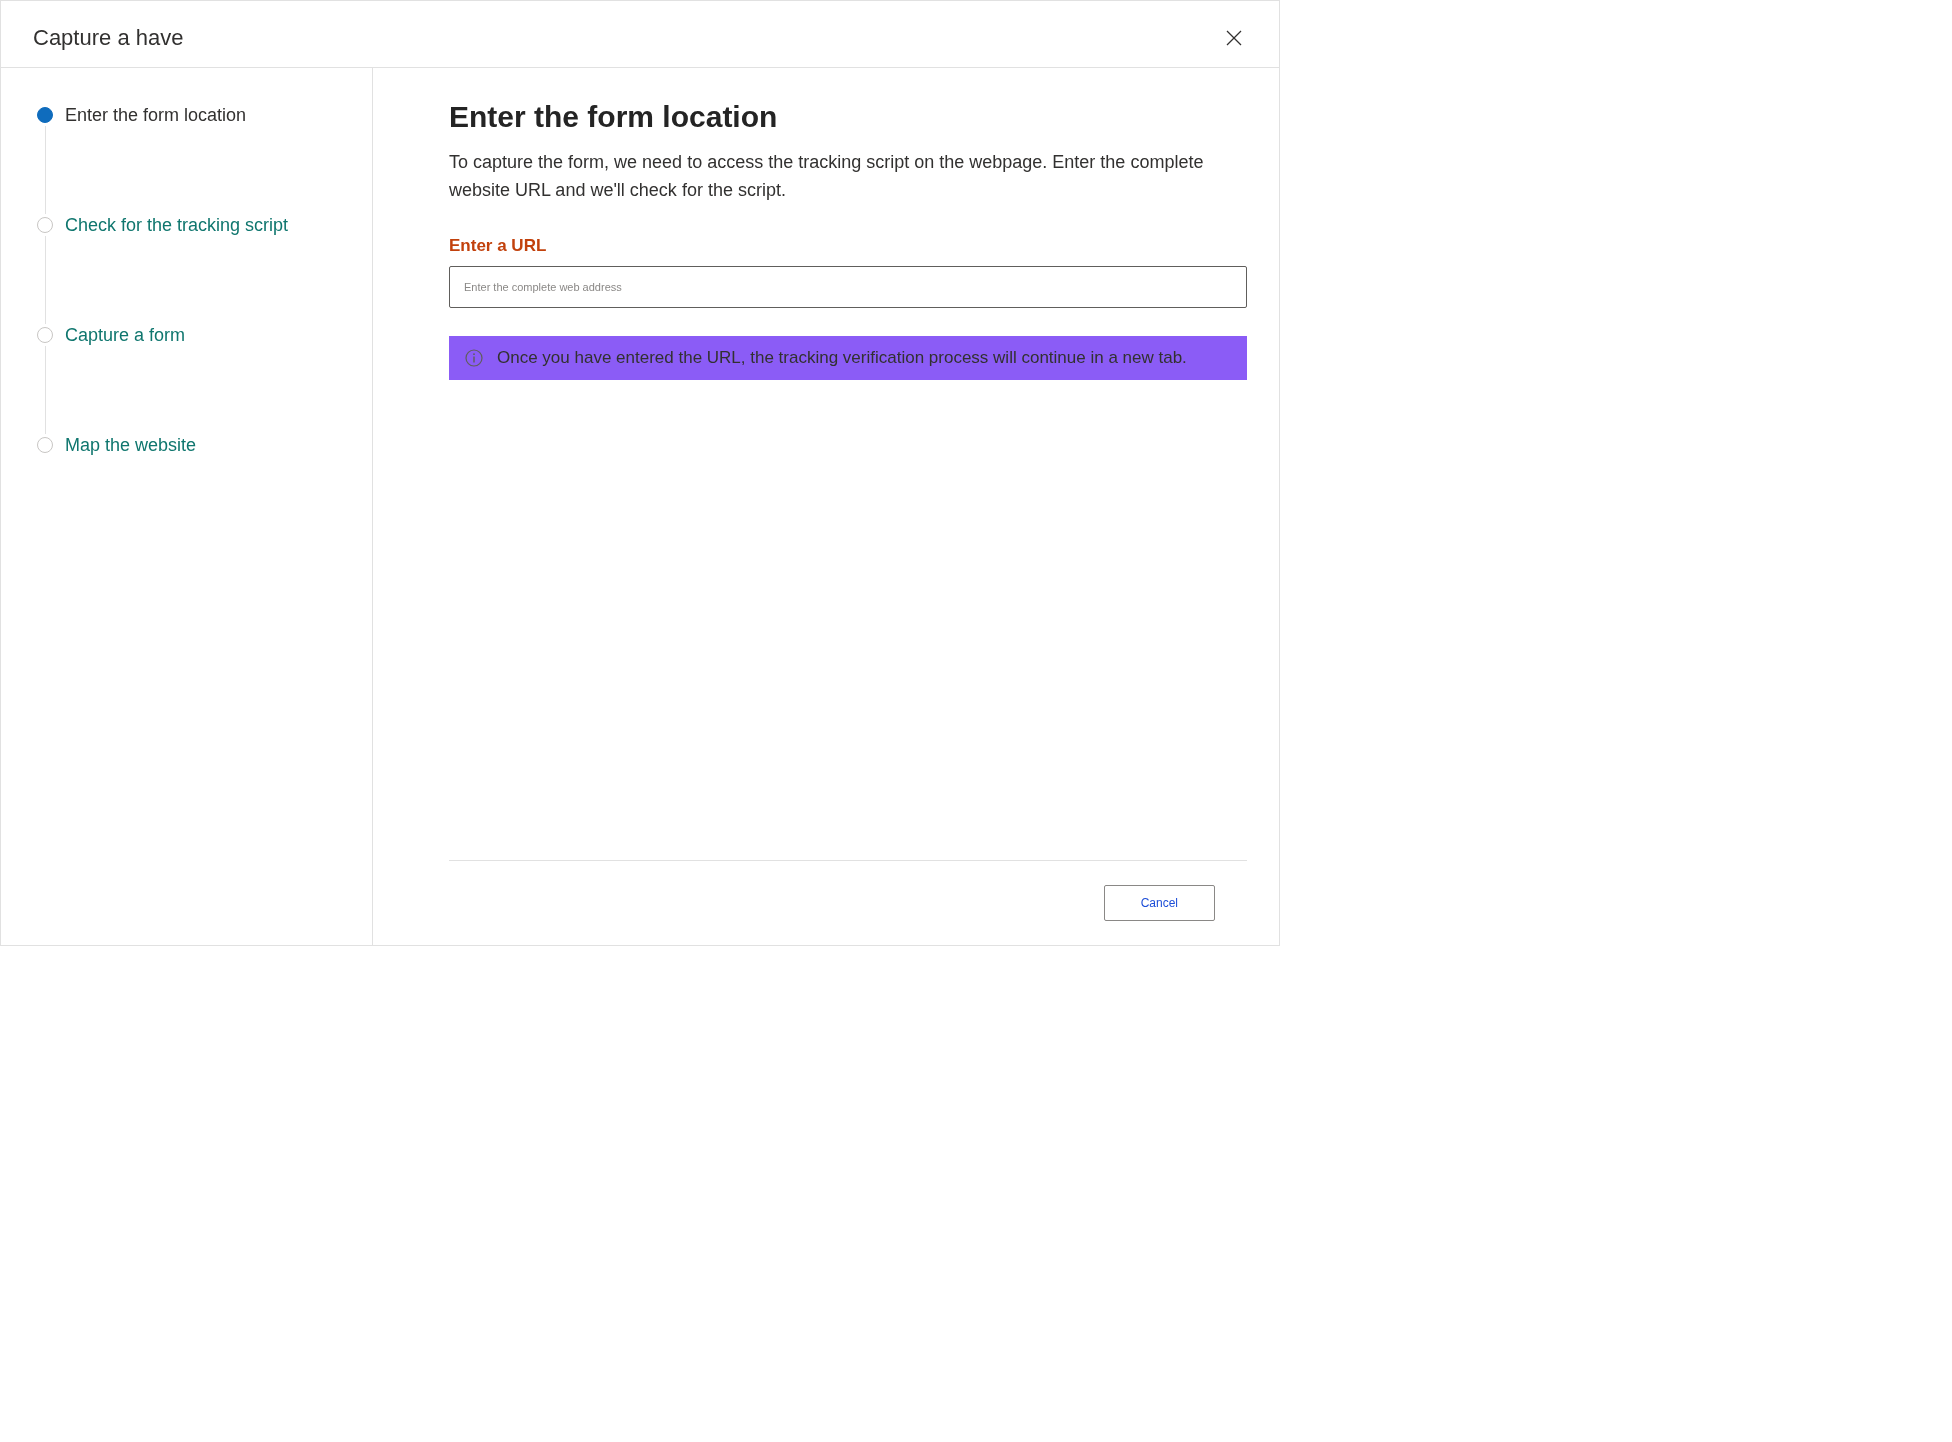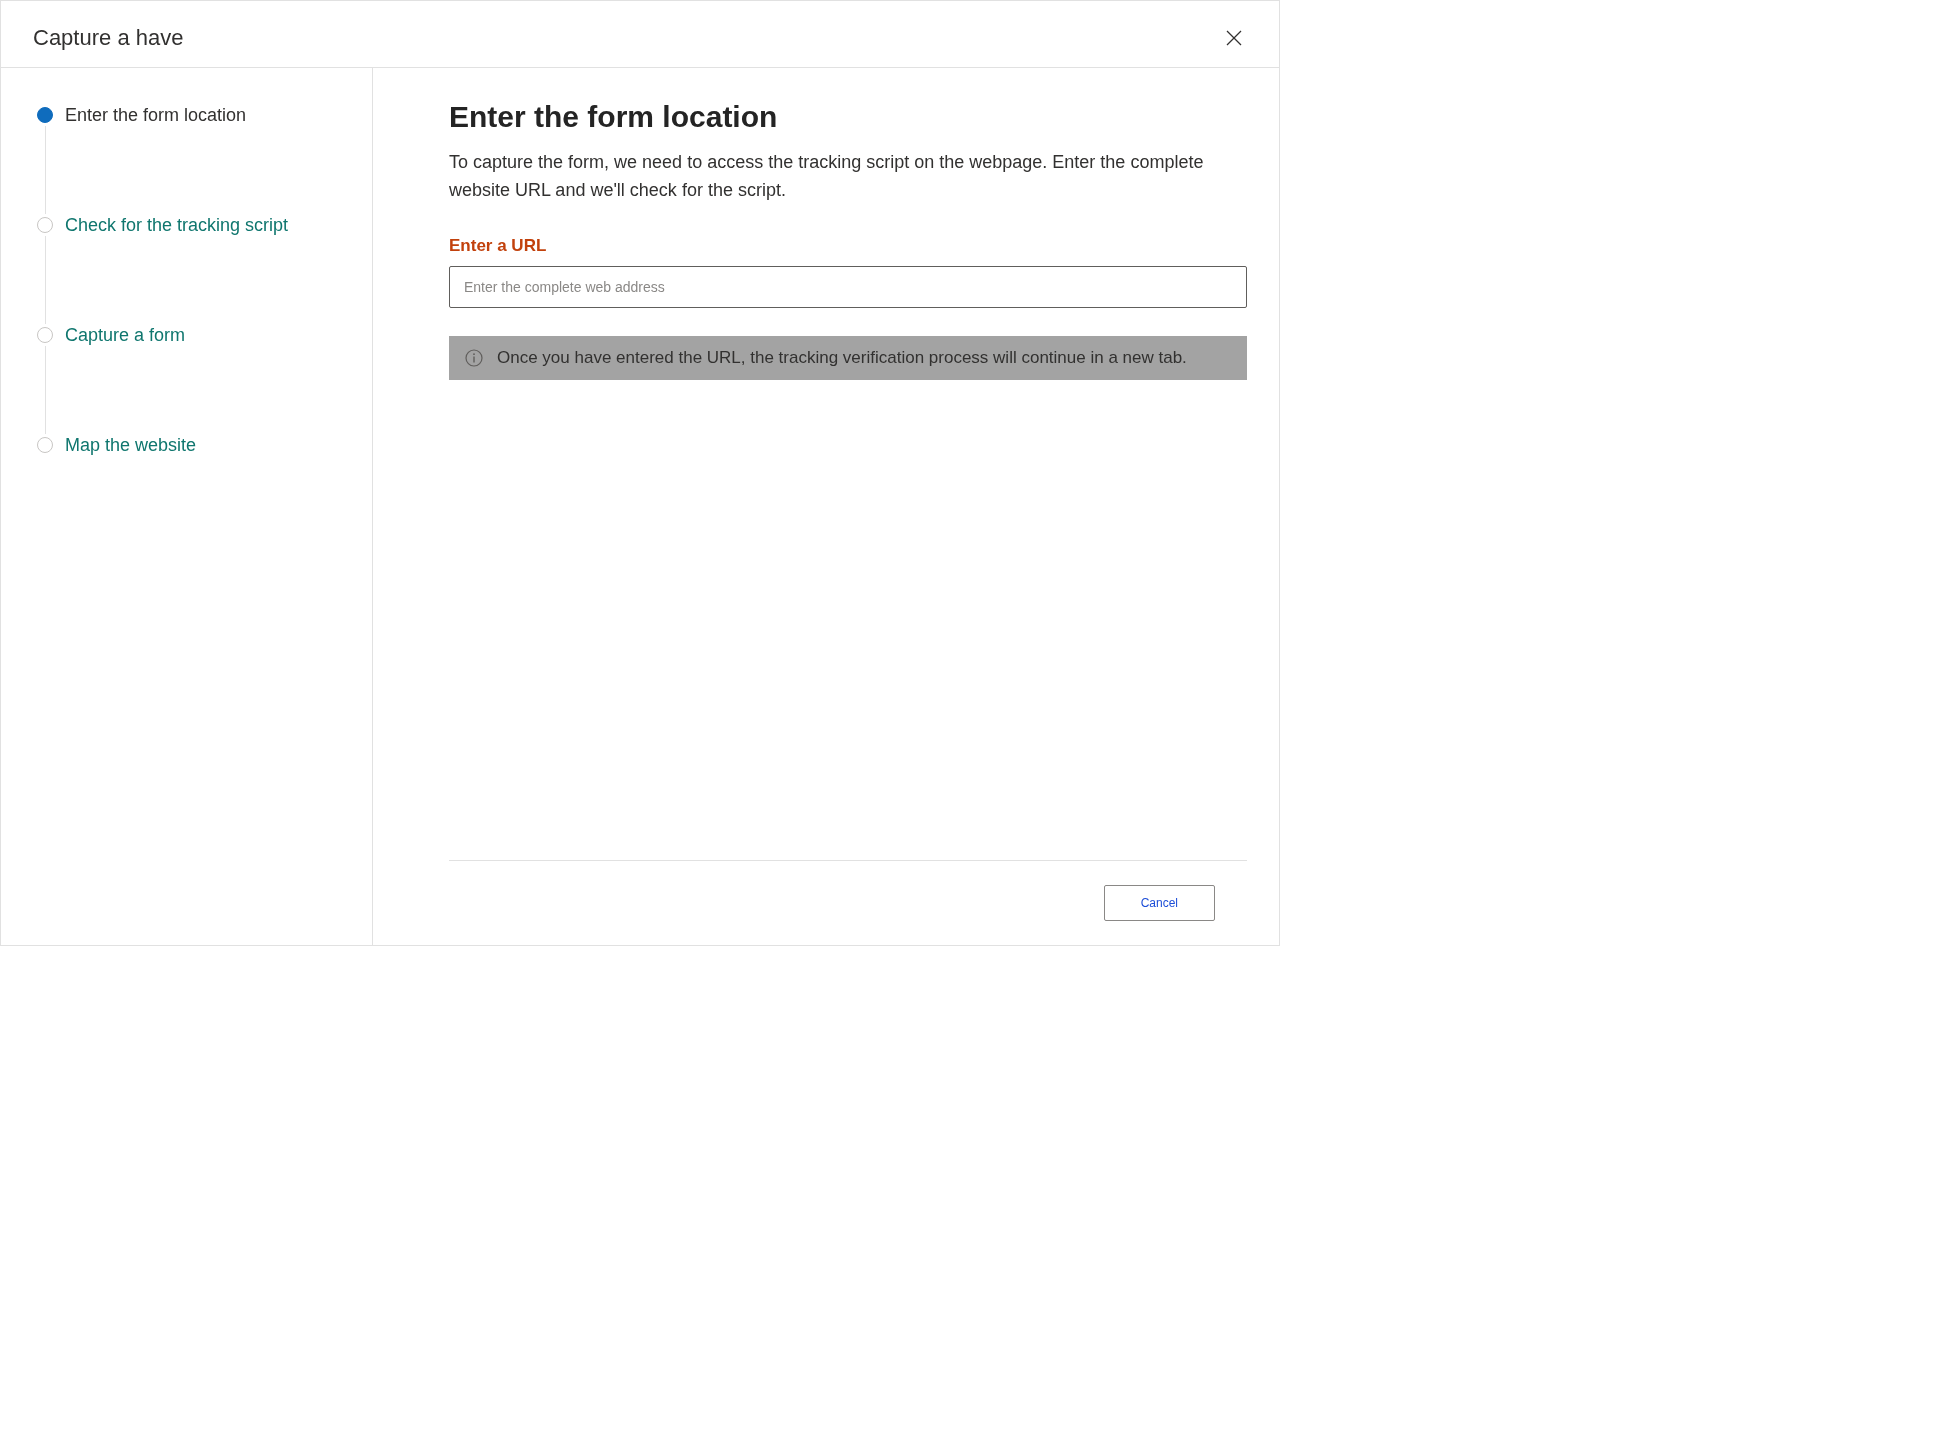--- a/index.html
+++ b/index.html
@@ -128,34 +128,34 @@
       font-weight: 600;
       color: #c2410c;
       margin-bottom: 10px;
       display: block;
     }
     .url-input {
       width: 798px;
       max-width: 100%;
       height: 42px;
       padding: 8px 14px;
-      font-size: 14px;
+      font-size: 11px;
       color: #323130;
       border: 1px solid #605e5c;
       border-radius: 2px;
       background: #ffffff;
     }
     .url-input::placeholder {
       color: #8a8886;
     }
     .info-banner {
       margin-top: 28px;
       width: 798px;
       max-width: 100%;
-      background: #a3a3a3;
+      background: #8b5cf6;
       padding: 12px 16px;
       display: flex;
       align-items: center;
       gap: 14px;
     }
     .info-banner svg {
       width: 18px;
       height: 18px;
       flex-shrink: 0;
     }

